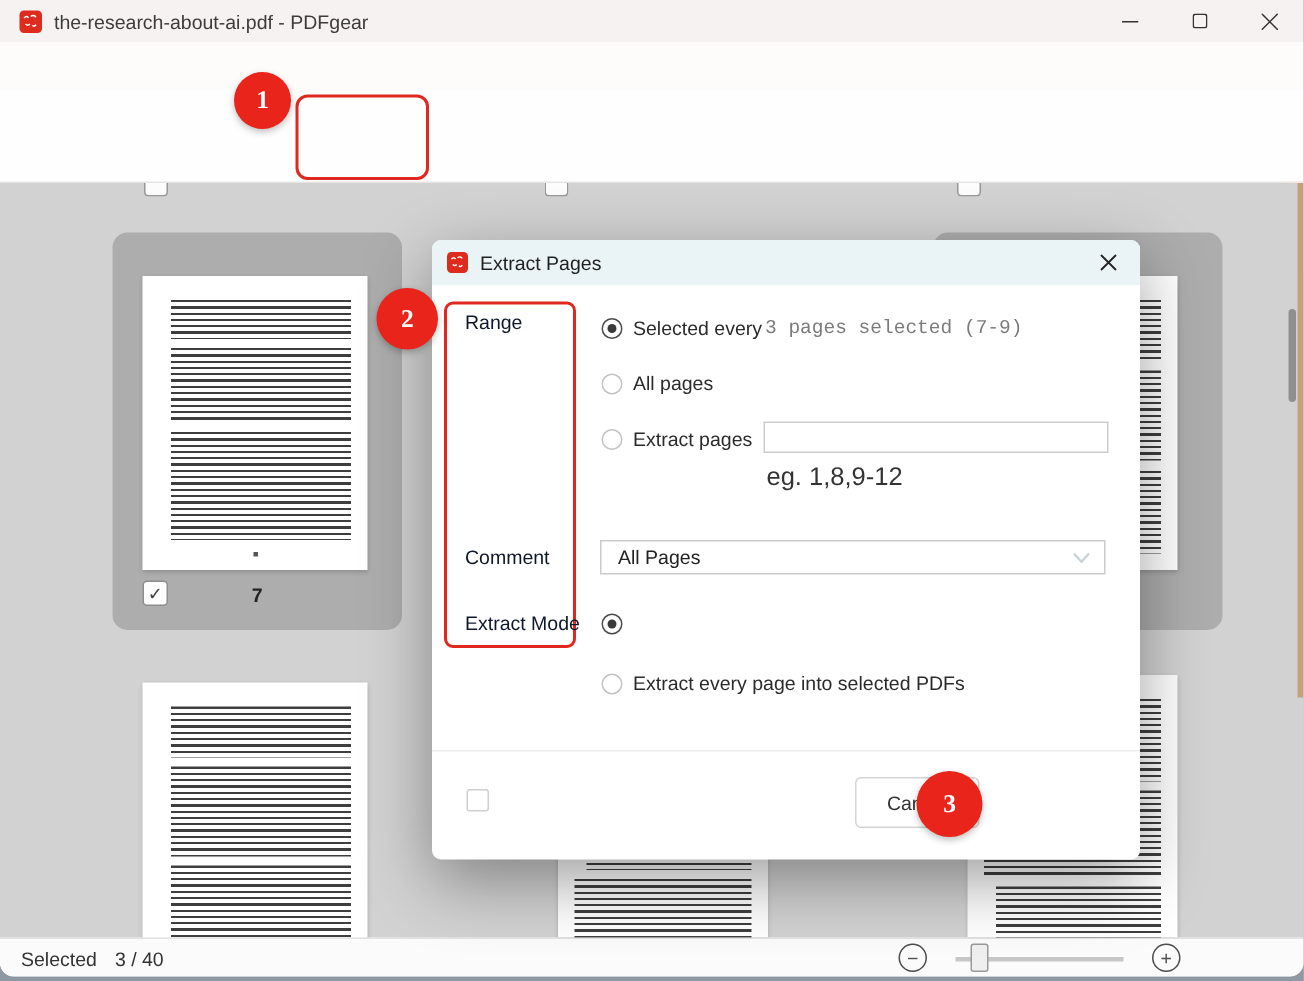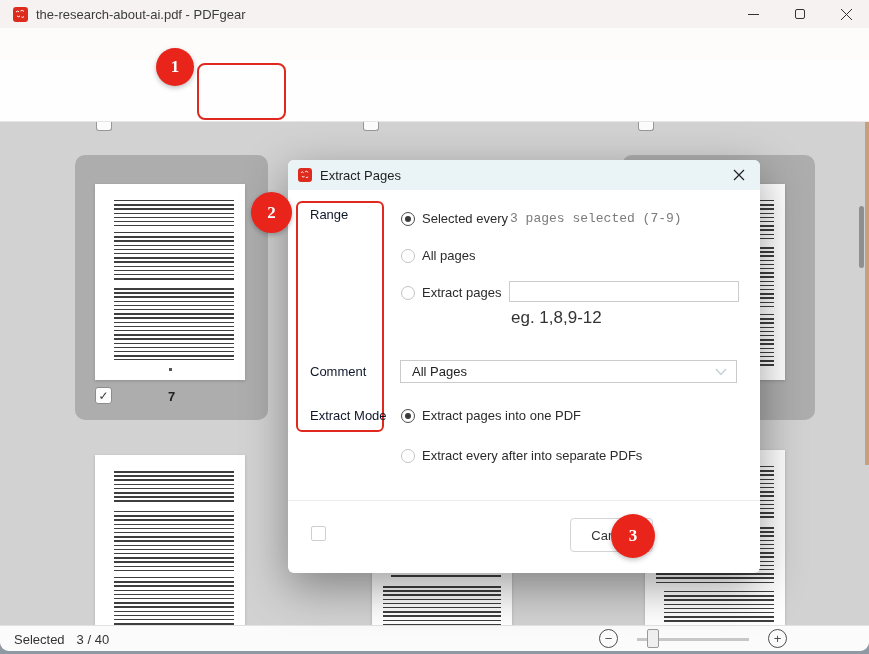--- a/index.html
+++ b/index.html
@@ -355,24 +355,23 @@
     <div id="custom-hint">eg. 1,8,9-12</div>
 
     <div id="subset-dd">
       <span class="dd-val">All Pages</span>
       <svg width="12" height="8" viewBox="0 0 12 8" fill="none" stroke="#c8d2d6" stroke-width="1.5">
           <path d="M1 1 L6 6.5 L11 1"></path>
         </svg>
     </div>
 
     <div class="radio sel" style="left:113px;top:249px"></div>
-    <div class="dlg-lbl" style="left:134px;top:248px">Extract pages into one PDF</div>
 
     <div class="radio unsel" style="left:113px;top:289px"></div>
-    <div class="dlg-lbl" style="left:134px;top:288px">Extract every after into separate PDFs</div>
+    <div class="dlg-lbl" style="left:134px;top:288px">Extract every page into selected PDFs</div>
 
     <div id="dlg-footer-sep"></div>
     <div id="del-checkbox"></div>
     <button id="btn-cancel">Cancel</button>
   </div>
 
   <div class="badge" id="badge-1">1</div>
   <div class="badge" id="badge-2">2</div>
   <div class="badge" id="badge-3">3</div>
 

